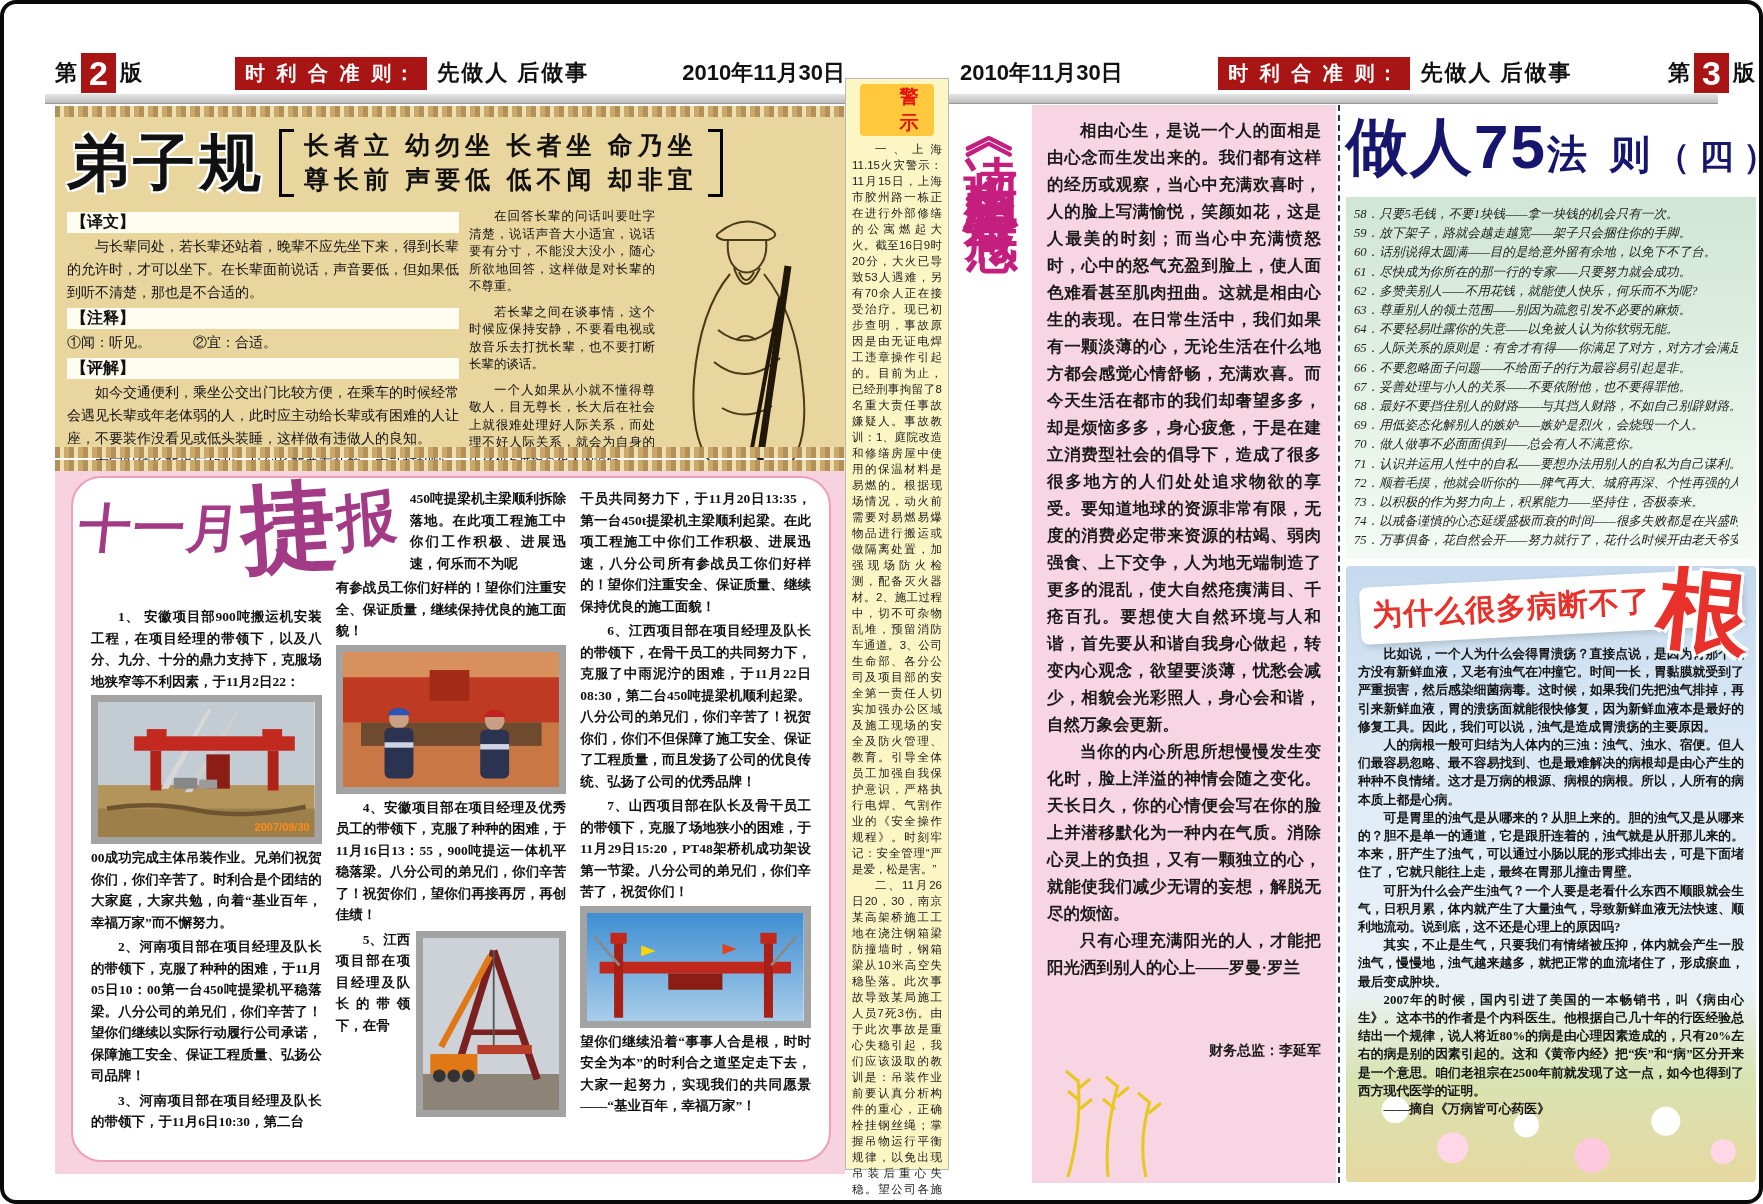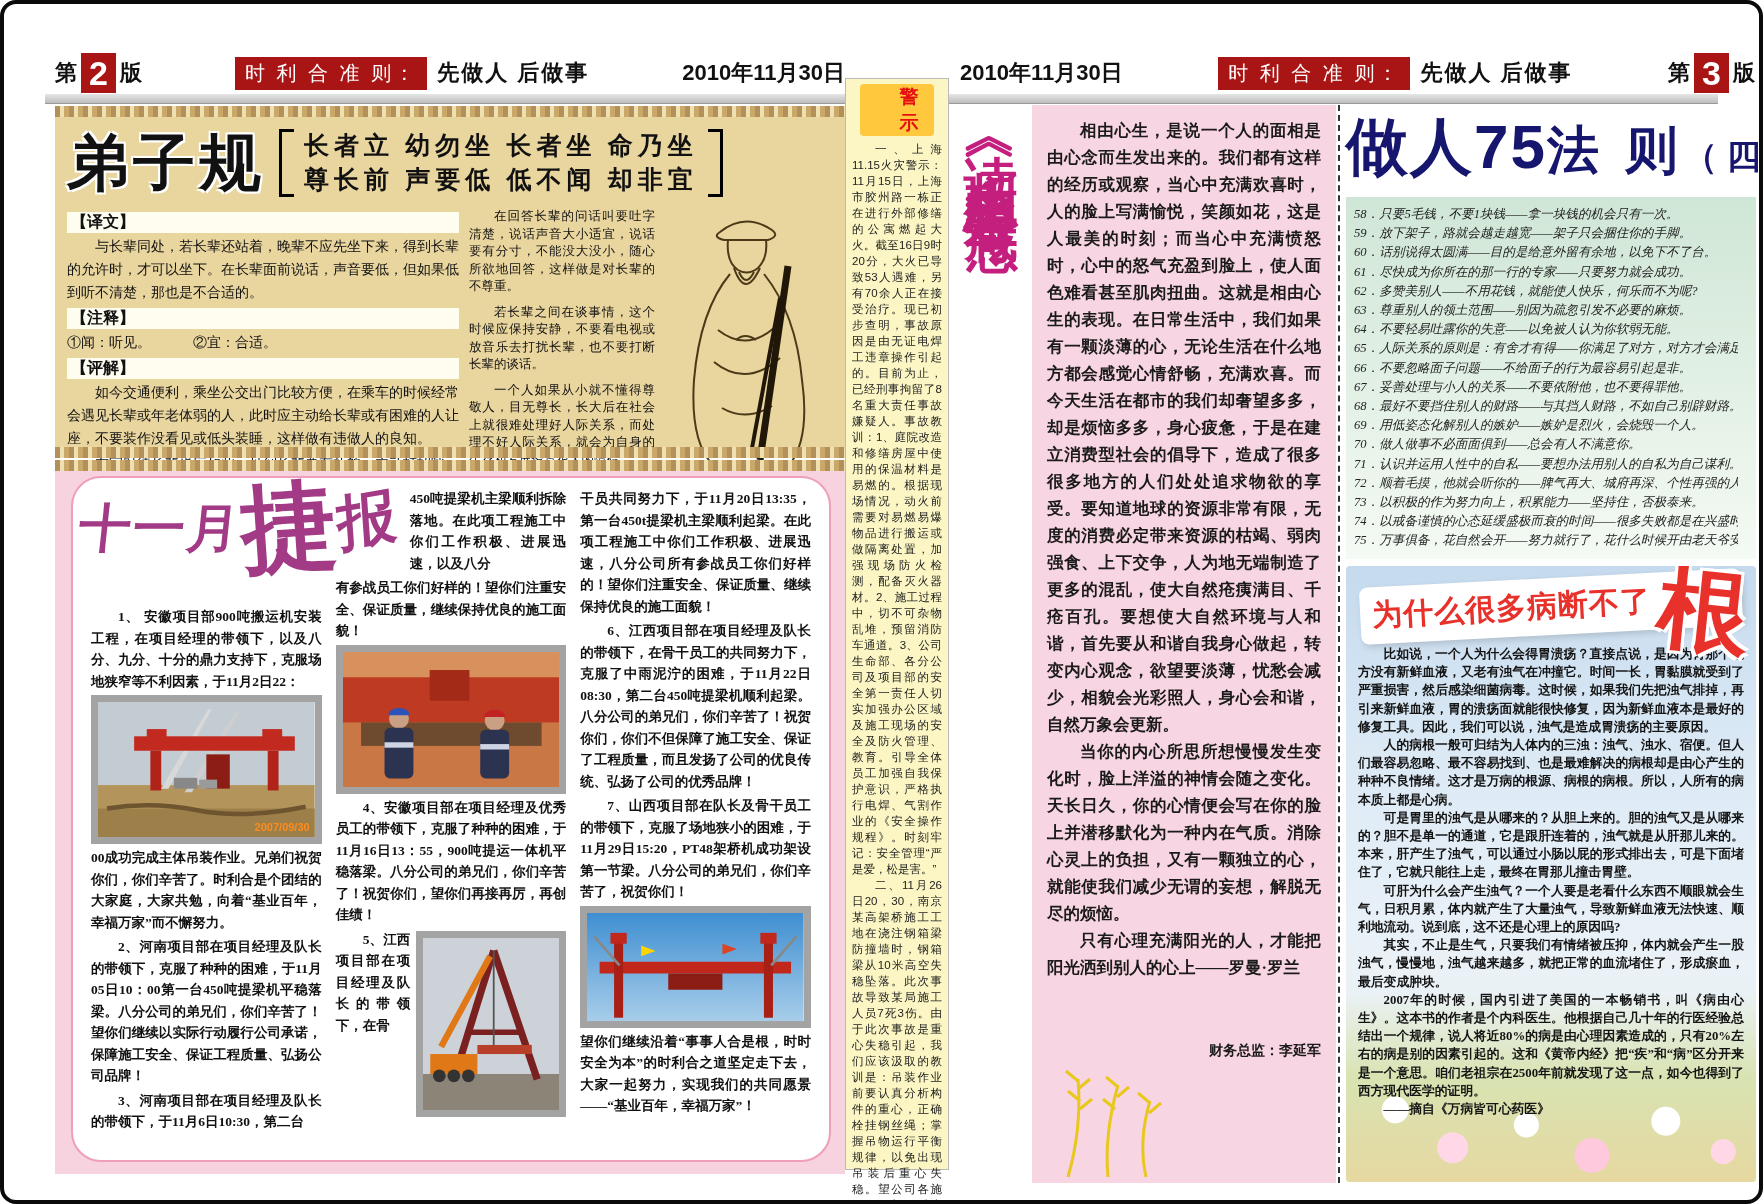--- a/index.html
+++ b/index.html
@@ -7,21 +7,21 @@
        font-family:"Liberation Serif",serif;color:#111;}
   .frame{position:absolute;inset:0;border:4px solid #0a0a0a;border-radius:16px;pointer-events:none;z-index:50;}
 
   
   .hdr{position:absolute;top:52px;height:42px;display:flex;align-items:center;font-family:"Liberation Sans",sans-serif;}
   .hdr-left{left:55px;width:790px;}
   .hdr-right{left:960px;width:795px;}
   .pageno{display:flex;align-items:center;font-weight:bold;font-size:22px;}
   .pageno .nbox{background:#a91414;color:#fff;font-size:34px;font-weight:bold;padding:0 8px;margin:0 4px;line-height:40px;}
   .motto{display:flex;align-items:center;}
-  .motto .mbox{background:#a91414;color:#fff;font-weight:normal;font-size:20px;padding:3px 10px;letter-spacing:3px;}
+  .motto .mbox{background:#a91414;color:#fff;font-weight:bold;font-size:20px;padding:3px 10px;letter-spacing:3px;}
   .motto .mtxt{font-weight:bold;font-size:22px;margin-left:10px;letter-spacing:2px;}
   .dateTxt{font-weight:bold;font-size:22px;}
   .sp{flex:1;}
   .grayrule{position:absolute;left:45px;top:94px;width:1673px;height:9px;background:linear-gradient(180deg,#e6e6e6,#bdbdbd);border-bottom:1px solid #999;z-index:2;}
 
   
   .dizigui{position:absolute;left:55px;top:106px;width:790px;height:352px;background:#e9d59e;box-sizing:border-box;padding:16px 10px 4px 12px;}
   .lace{position:absolute;left:0;right:0;height:11px;background:repeating-linear-gradient(90deg,#b3905a 0 5px,#efe0b2 5px 8px,#c8a express 8px);}
   .lace-t{top:0;background:repeating-linear-gradient(90deg,#b3905a 0 5px,#efe0b2 5px 9px,#caa86a 9px 14px);}
   .lace-b{bottom:0;background:repeating-linear-gradient(90deg,#b3905a 0 5px,#efe0b2 5px 9px,#caa86a 9px 14px);}
@@ -70,21 +70,21 @@
           font-size:54px;font-weight:bold;color:#c41f7e;font-family:"Liberation Sans",sans-serif;letter-spacing:8px;line-height:78px;text-align:left;}
   .essay{position:absolute;left:1032px;top:105px;width:304px;height:1078px;background:#f8d5e2;box-sizing:border-box;padding:12px 15px;overflow:hidden;}
   .essay p{margin:0;font-size:16.5px;line-height:27px;text-align:justify;text-indent:2em;font-weight:bold;color:#1a1a1a;}
   .essay .sig{text-align:right;text-indent:0;margin-top:56px;font-size:14px;position:relative;z-index:2;}
   .wheat{position:absolute;left:6px;bottom:4px;z-index:1;}
   .dashdiv{position:absolute;left:1338px;top:105px;height:1078px;border-left:2px dashed #333;z-index:2;}
 
   .rules{position:absolute;left:1346px;top:103px;width:410px;height:462px;box-sizing:border-box;}
   .rules-title{text-align:center;color:#16166e;font-family:"Liberation Sans",sans-serif;font-weight:bold;white-space:nowrap;margin-top:2px;}
   .rt-main{font-size:62px;letter-spacing:2px;}
-  .rt-sub{font-size:52px;letter-spacing:6px;}
+  .rt-sub{font-size:40px;letter-spacing:6px;}
   .rt-par{font-size:34px;}
   .rules-list{margin-top:8px;background:linear-gradient(180deg,#cfe6d6 0%,#e9f4ea 70%,#f4faf4 100%);padding:8px 18px 8px 8px;list-style:none;}
   .rules-list li{font-size:12.6px;line-height:19.2px;white-space:nowrap;overflow:hidden;font-style:italic;color:#222;}
 
   .disease{position:absolute;left:1346px;top:566px;width:410px;height:616px;box-sizing:border-box;
            background:linear-gradient(180deg,#c5daee 0%,#dbe9f5 30%,#e9f1f8 60%,#eef3ef 100%);overflow:hidden;border-radius:4px;}
   .dis-banner{position:relative;margin:12px 14px 4px 14px;background:#fff;border-radius:8px;transform:rotate(-3deg);
               padding:8px 60px 8px 12px;box-shadow:2px 3px 6px rgba(0,0,0,.15);}
   .dis-tmain{color:#e8312a;font-size:30px;font-weight:bold;font-family:"Liberation Sans",sans-serif;letter-spacing:1px;white-space:nowrap;}
   .dis-tbig{position:absolute;right:6px;top:4px;font-size:92px;line-height:80px;font-weight:bold;color:#e8312a;font-family:"Liberation Sans",sans-serif;
@@ -211,21 +211,21 @@
             <rect x="112" y="86" width="20" height="10" fill="#9a9a9a"></rect>
             <path d="M10 118 Q60 110 110 120 T230 116" stroke="#6e5530" stroke-width="5" fill="none"></path>
           </svg>
           <div class="ts">2007/09/30</div>
         </div>
         <p>00成功完成主体吊装作业。兄弟们祝贺你们，你们辛苦了。时利合是个团结的大家庭，大家共勉，向着“基业百年，幸福万家”而不懈努力。</p>
         <p class="ind">2、河南项目部在项目经理及队长的带领下，克服了种种的困难，于11月05日10：00第一台450吨提梁机平稳落梁。八分公司的弟兄们，你们辛苦了！望你们继续以实际行动履行公司承诺，保障施工安全、保证工程质量、弘扬公司品牌！</p>
         <p class="ind">3、河南项目部在项目经理及队长的带领下，于11月6日10:30，第二台</p>
       </div>
       <div class="jb-col">
-        <p class="jb-narrow">450吨提梁机主梁顺利拆除落地。在此项工程施工中你们工作积极、进展迅速，以及八分</p>
+        <p class="jb-narrow">450吨提梁机主梁顺利拆除落地。在此项工程施工中你们工作积极、进展迅速，何乐而不为呢</p>
         <p>有参战员工你们好样的！望你们注重安全、保证质量，继续保持优良的施工面貌！</p>
         <div class="photo">
           <svg viewBox="0 0 240 150">
             <rect width="240" height="150" fill="#c97745"></rect>
             <rect y="0" width="240" height="46" fill="#d8905c"></rect>
             <rect x="0" y="28" width="240" height="50" fill="#bf3a22"></rect>
             <rect x="96" y="20" width="44" height="34" fill="#a32a16"></rect>
             <rect x="20" y="78" width="200" height="26" fill="#6e4a2e"></rect>
             <circle cx="62" cy="74" r="11" fill="#caa085"></circle>
             <path d="M50 70 a12 8 0 0 1 24 0 Z" fill="#2b53b8"></path>

